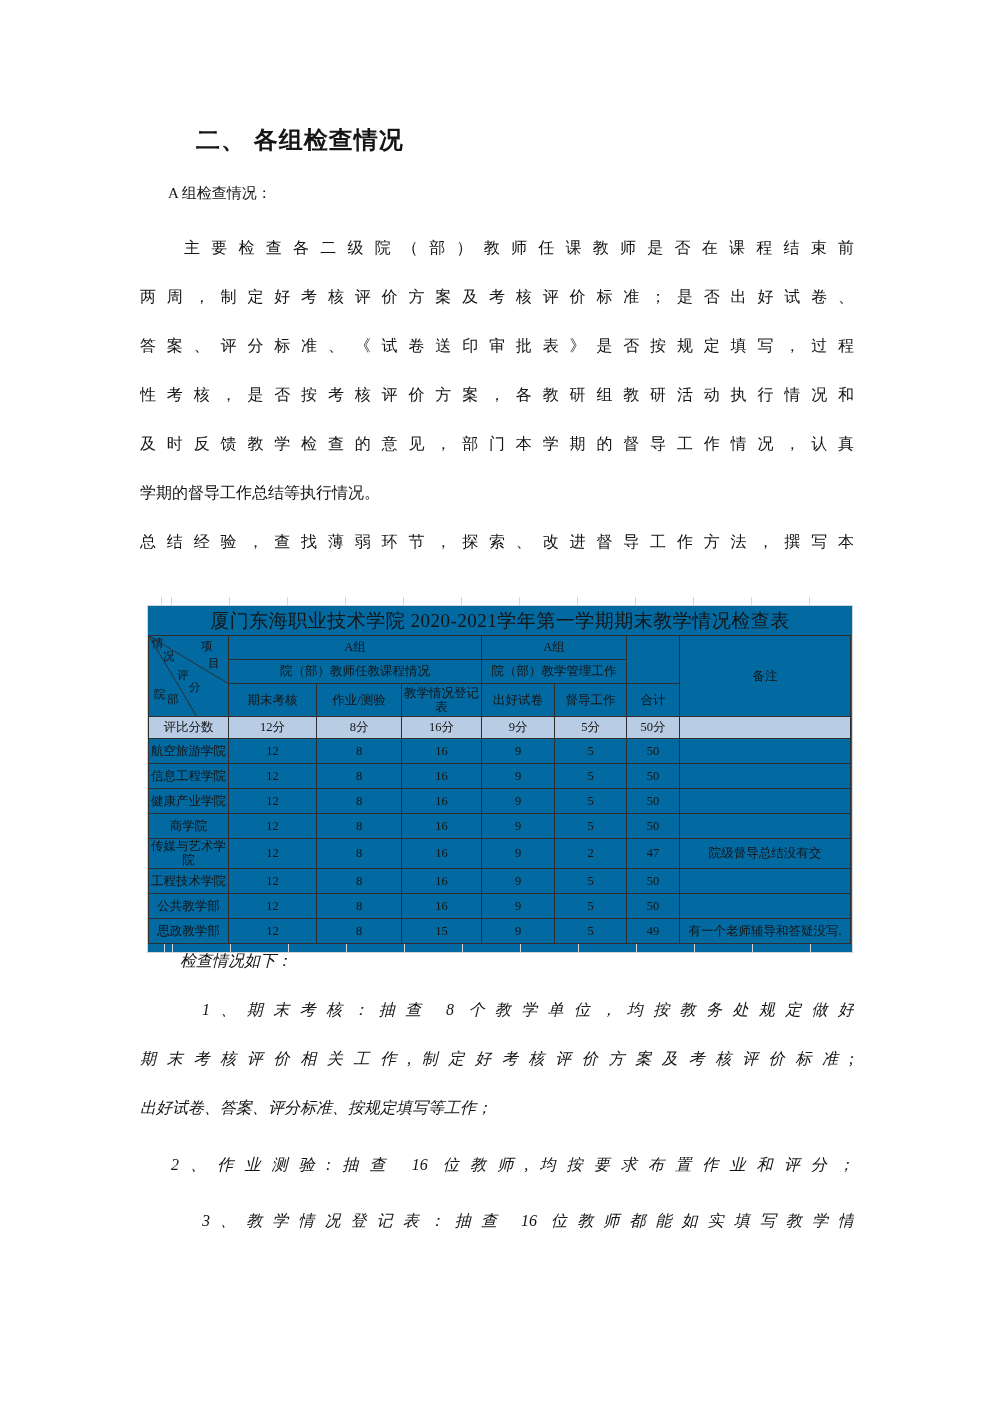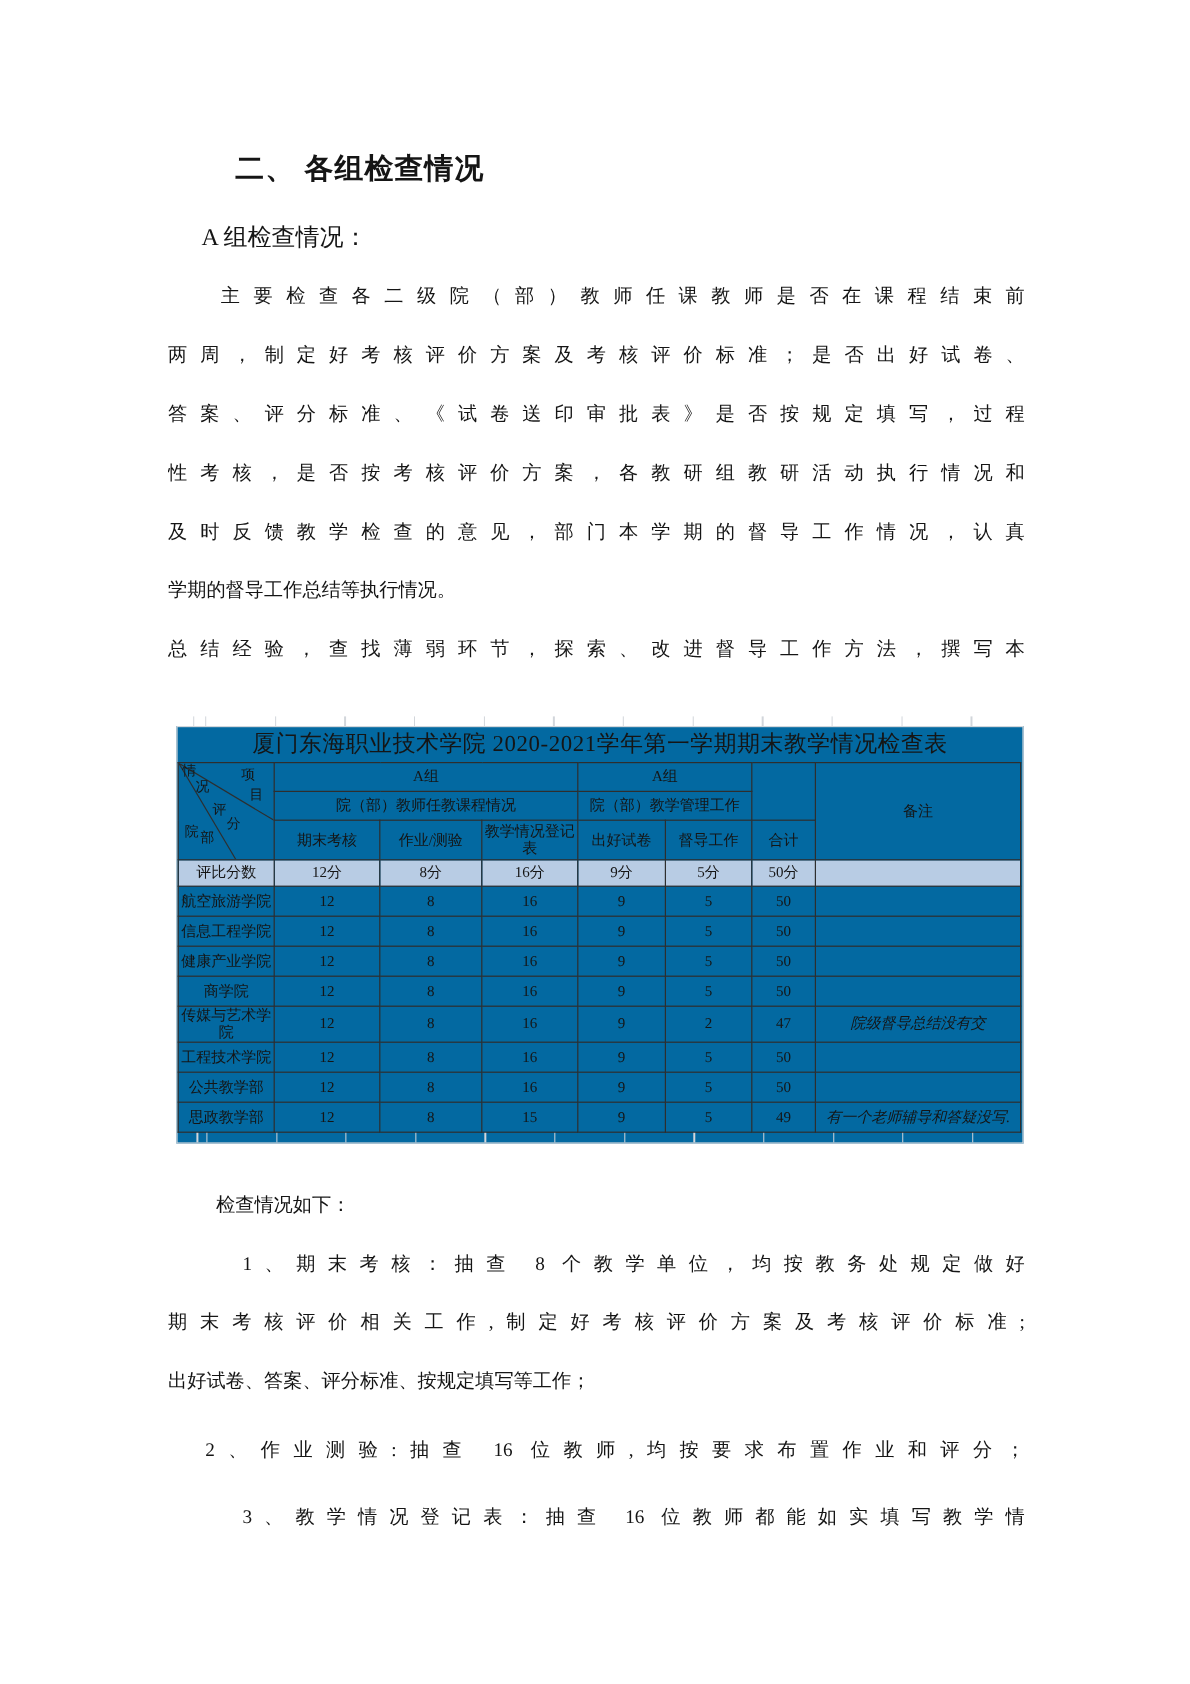--- a/index.html
+++ b/index.html
@@ -13,24 +13,24 @@
   body{
     width:992px;height:1403px;position:relative;overflow:hidden;
     font-family:"Liberation Serif","DejaVu Serif",serif;
     color:var(--text);
   }
   .heading{
     position:absolute;left:196px;top:124px;
     font-family:"Liberation Sans","DejaVu Sans",sans-serif;
     font-weight:700;font-size:24px;letter-spacing:1px;
   }
-  .agroup{position:absolute;left:168px;top:184px;font-size:20px;}
+  .agroup{position:absolute;left:168px;top:184px;font-size:15px;}
   .para{position:absolute;left:140px;width:714px;}
   .para1{top:223px;}
-  .below{top:980px;}
+  .below{top:936px;font-style:italic;}
   .line{
     height:49px;line-height:49px;font-size:16px;
     text-align:justify;text-align-last:justify;
     overflow:hidden;white-space:normal;
   }
   .line.end{text-align-last:left;}
   .i44{text-indent:44px;}
   .i62{text-indent:62px;}
   .i40{text-indent:40px;}
   .i31{text-indent:31px;}
@@ -56,21 +56,21 @@
     border:1px solid var(--table-border);
     text-align:center;vertical-align:middle;
     font-size:12.5px;line-height:1.15;
     padding:0 1px;overflow:hidden;
   }
   tr.h1 td{height:24px;}
   tr.h2 td{height:24px;text-align:center;}
   tr.h3 td{height:33px;}
   tr.score td{height:22px;background:var(--highlight);}
   tr.r td{height:25px;}
-  td.remark{text-align:left;font-size:10.5px;padding-left:3px;font-style:italic;}
+  td.remark{text-align:left;font-size:10.5px;padding-left:3px;}
   td.corner{position:relative;padding:0;}
   td.corner svg{position:absolute;left:0;top:0;width:100%;height:100%;}
   td.corner .cc{position:absolute;font-size:11.5px;line-height:1;}
   .cc0{left:3px;top:2px;}   .cc1{left:14px;top:15px;}
   .cc2{left:52px;top:5px;}  .cc3{left:59px;top:22px;}
   .cc4{left:28px;top:34px;} .cc5{left:40px;top:46px;}
   .cc6{left:5px;top:53px;}  .cc7{left:18px;top:58px;}
 </style>
 </head>
 <body>

